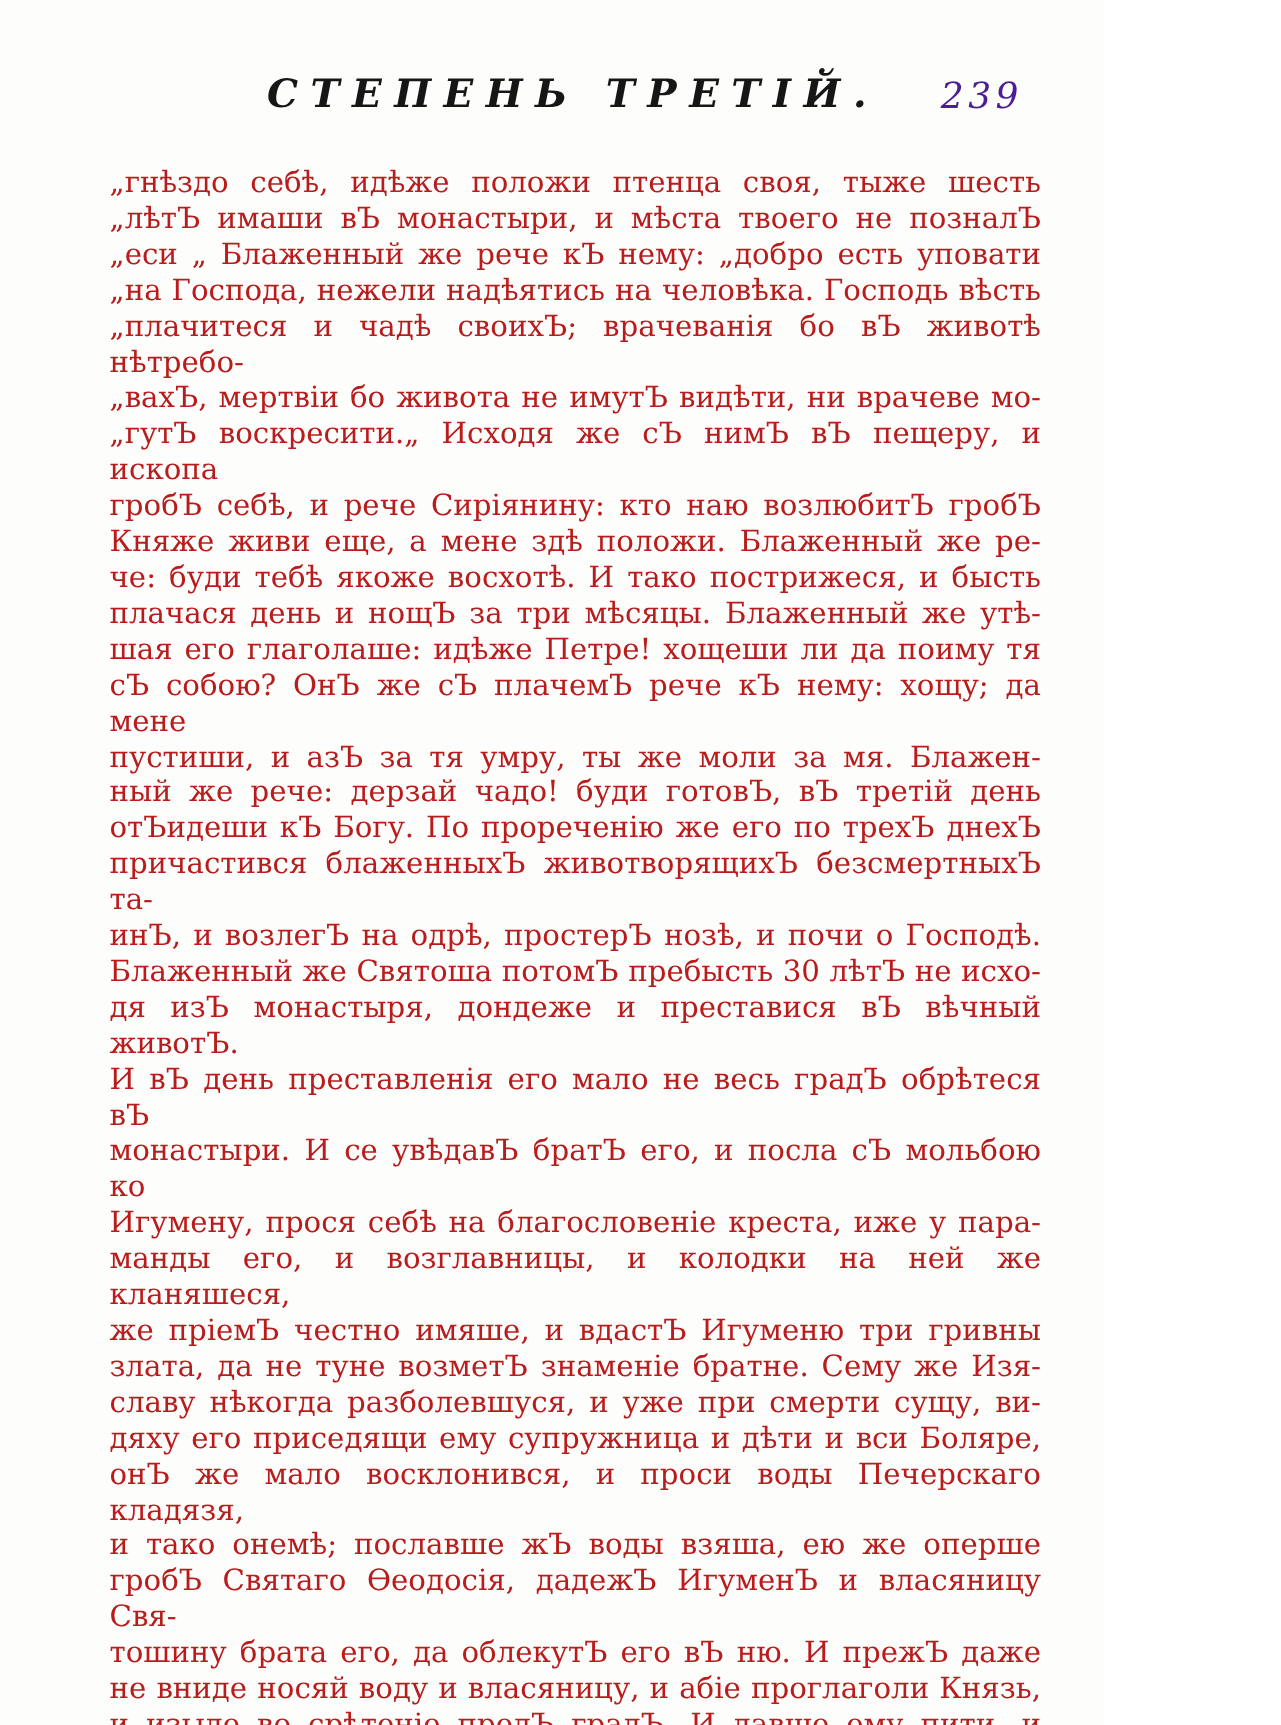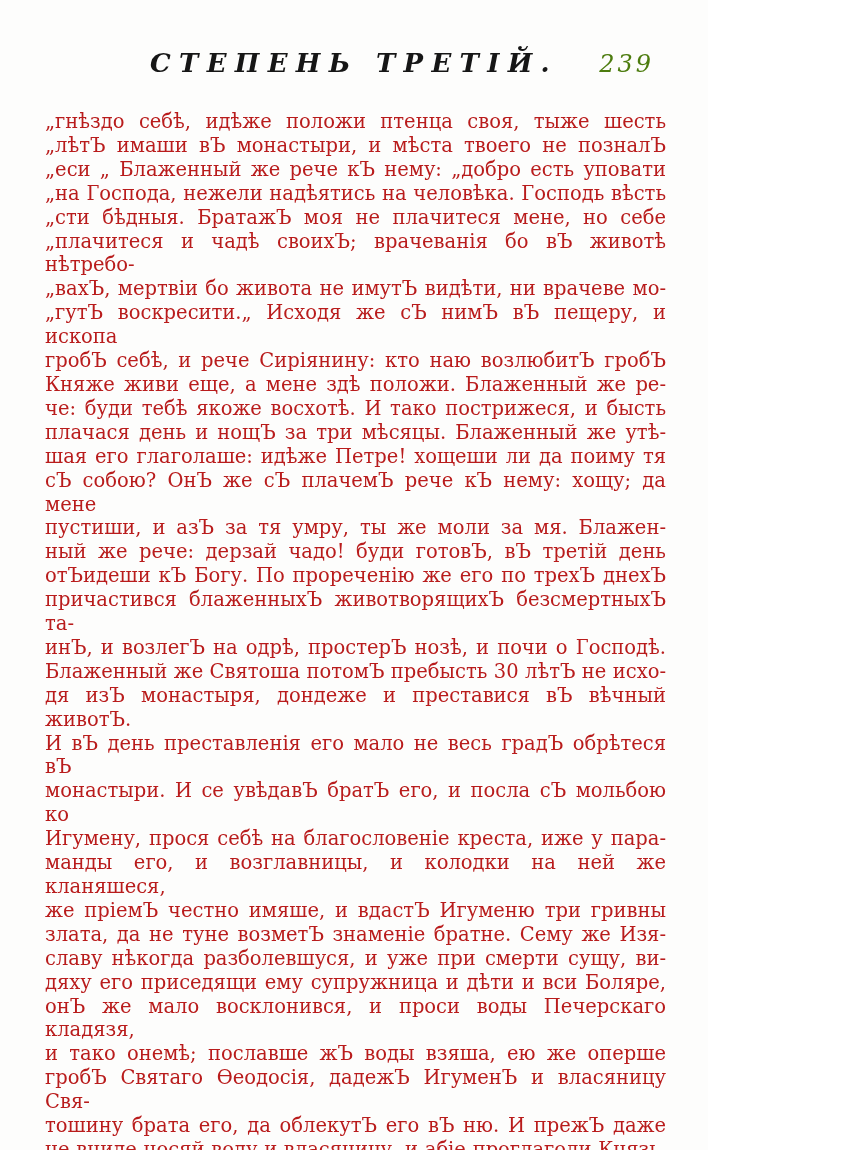--- a/index.html
+++ b/index.html
@@ -8,20 +8,21 @@
     background: #ffffff;
   }
   .page {
     position: relative;
     width: 708px;
     height: 1150px;
     background: #fdfdfc;
     overflow: hidden;
     font-family: "DejaVu Serif", "Liberation Serif", serif;
     color: #1b1b1b;
+    padding-left: 28px;
   }
   .header {
     position: relative;
     padding-top: 48px;
     height: 38px;
   }
   .running-title {
     display: block;
     text-align: center;
     font-size: 26px;
@@ -30,21 +31,21 @@
     letter-spacing: 0.32em;
     color: #161616;
   }
   .page-number {
     position: absolute;
     top: 50px;
     right: 54px;
     font-size: 24px;
     font-style: italic;
     letter-spacing: 3px;
-    color: #4d7c0f;
+    color: #4c1d95;
   }
   .textblock {
     margin: 24px 42px 0 45px;
   }
   .line {
     font-size: 19.5px;
     line-height: 23.9px;
     text-align: justify;
     text-align-last: justify;
     color: #b91c1c;
@@ -71,21 +72,20 @@
 
       <div class="line">„гнѣздо себѣ, идѣже положи птенца своя, тыже шесть</div>
 
       <div class="line">„лѣтЪ имаши вЪ монастыри, и мѣста твоего не позналЪ</div>
 
       <div class="line">„еси „ Блаженный же рече кЪ нему: „добро есть уповати</div>
 
       <div class="line">„на Господа, нежели надѣятись на человѣка. Господь вѣсть</div>
 
 
-      <div class="line">„сти бѣдныя. БратажЪ моя не плачитеся мене, но себе</div>
 
       <div class="line">„плачитеся и чадѣ своихЪ; врачеванія бо вЪ животѣ нѣтребо-</div>
 
       <div class="line">„вахЪ, мертвіи бо живота не имутЪ видѣти, ни врачеве мо-</div>
 
       <div class="line">„гутЪ воскресити.„ Исходя же сЪ нимЪ вЪ пещеру, и ископа</div>
 
       <div class="line">гробЪ себѣ, и рече Сиріянину: кто наю возлюбитЪ гробЪ</div>
 
 

